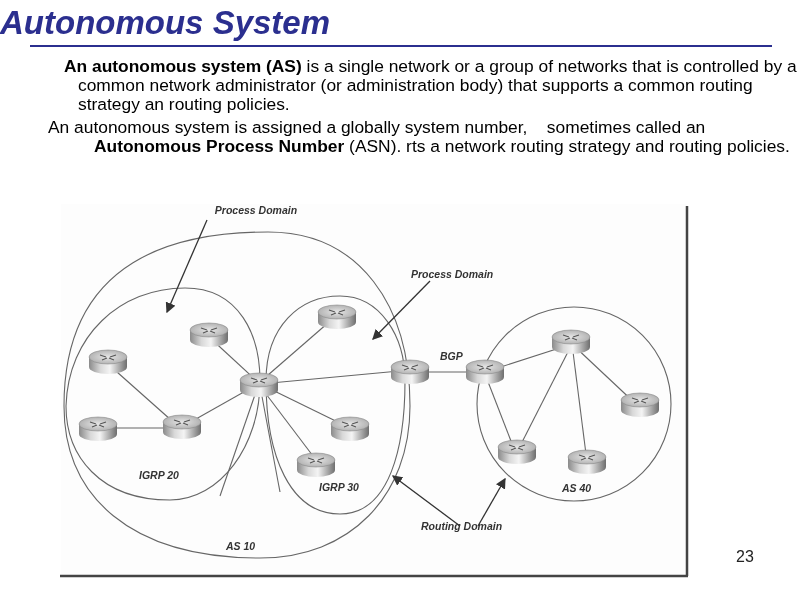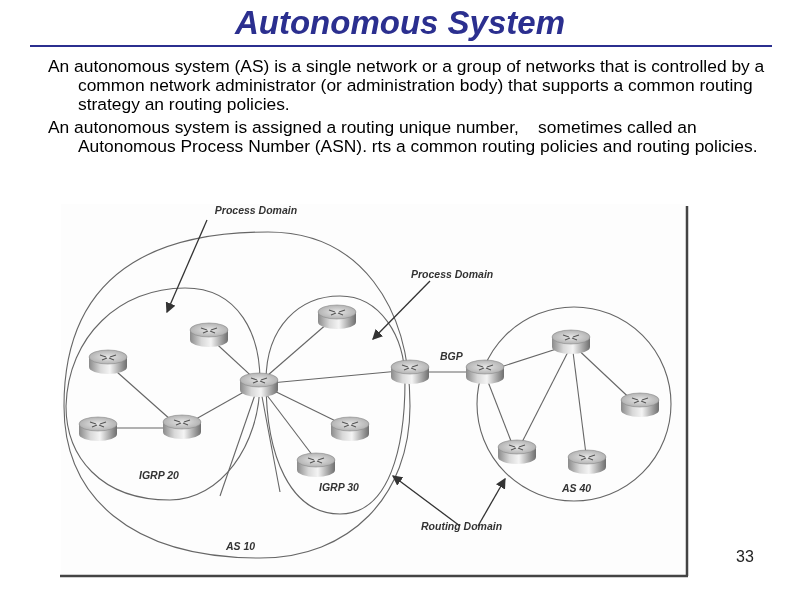--- a/index.html
+++ b/index.html
@@ -1,39 +1,39 @@
 <!DOCTYPE html>
 <html><head>
 <meta charset="utf-8">
 <style>
   html, body { margin: 0; padding: 0; }
   body { width: 800px; height: 600px; background: #ffffff; position: relative; overflow: hidden;
          font-family: "Liberation Sans", sans-serif; }
-  .title { position: absolute; left: 0; width: 800px; top: 4px; text-align: center;
+  .title { position: absolute; left: 0; width: 800px; top: 4px; 
            font-family: "Liberation Sans", sans-serif; font-weight: bold; font-style: italic;
            font-size: 33px; color: #2b2f8f; letter-spacing: 0px; }
   .title-rule { position: absolute; left: 30px; width: 742px; top: 45px; height: 2px; background: #2b2f8f; }
   .para { position: absolute; left: 48px; width: 720px; font-size: 17.4px; line-height: 19px; color: #000;
           padding-left: 30px; text-indent: -30px; }
-  .para b { font-weight: normal; }
+  .para b { font-weight: bold; margin-left: 16px; }
   #p1 { top: 57px; }
   #p2 { top: 118px; }
   .figure { position: absolute; left: 60px; top: 196px; width: 632px; height: 386px; font-style: italic; }
   .page-num { position: absolute; left: 736px; top: 548px; font-size: 16px; color: #222; }
   svg text { font-family: "Liberation Sans", sans-serif; font-weight: bold; font-size: 10.5px; fill: #333; }
 </style>
 </head>
 <body>
 
 <div class="title">Autonomous System</div>
 <div class="title-rule"></div>
 
 <div class="para" id="p1"><b>An autonomous system (AS)</b><span> is a single network or a group of networks that is controlled by a common network administrator (or administration body) that supports a common routing strategy an routing policies.</span></div>
 
-<div class="para" id="p2"><span style="white-space:pre-wrap">An autonomous system is assigned a routing unique number,    sometimes called an </span><b>Autonomous Process Number</b><span> (ASN). rts a common routing policies and routing policies.</span></div>
+<div class="para" id="p2"><span style="white-space:pre-wrap">An autonomous system is assigned a globally system number,    sometimes called an </span><b>Autonomous Process Number</b><span> (ASN). rts a network routing strategy and routing policies.</span></div>
 
 <div class="figure">
 <svg width="632" height="386" viewBox="0 0 632 386" xmlns="http://www.w3.org/2000/svg">
   <defs>
     <linearGradient id="rgrad" x1="0" y1="0" x2="1" y2="0">
       <stop offset="0" stop-color="#8a8a8a"></stop>
       <stop offset="0.3" stop-color="#d8d8d8"></stop>
       <stop offset="0.55" stop-color="#f4f4f4"></stop>
       <stop offset="1" stop-color="#6e6e6e"></stop>
     </linearGradient>
@@ -103,13 +103,13 @@
   <text x="351" y="82">Process Domain</text>
   <text x="380" y="164">BGP</text>
   <text x="79" y="283">IGRP 20</text>
   <text x="259" y="295">IGRP 30</text>
   <text x="166" y="354">AS 10</text>
   <text x="502" y="296">AS 40</text>
   <text x="361" y="334">Routing Domain</text>
 </svg>
 </div>
 
-<div class="page-num">33</div>
+<div class="page-num">23</div>
 
 </body></html>

